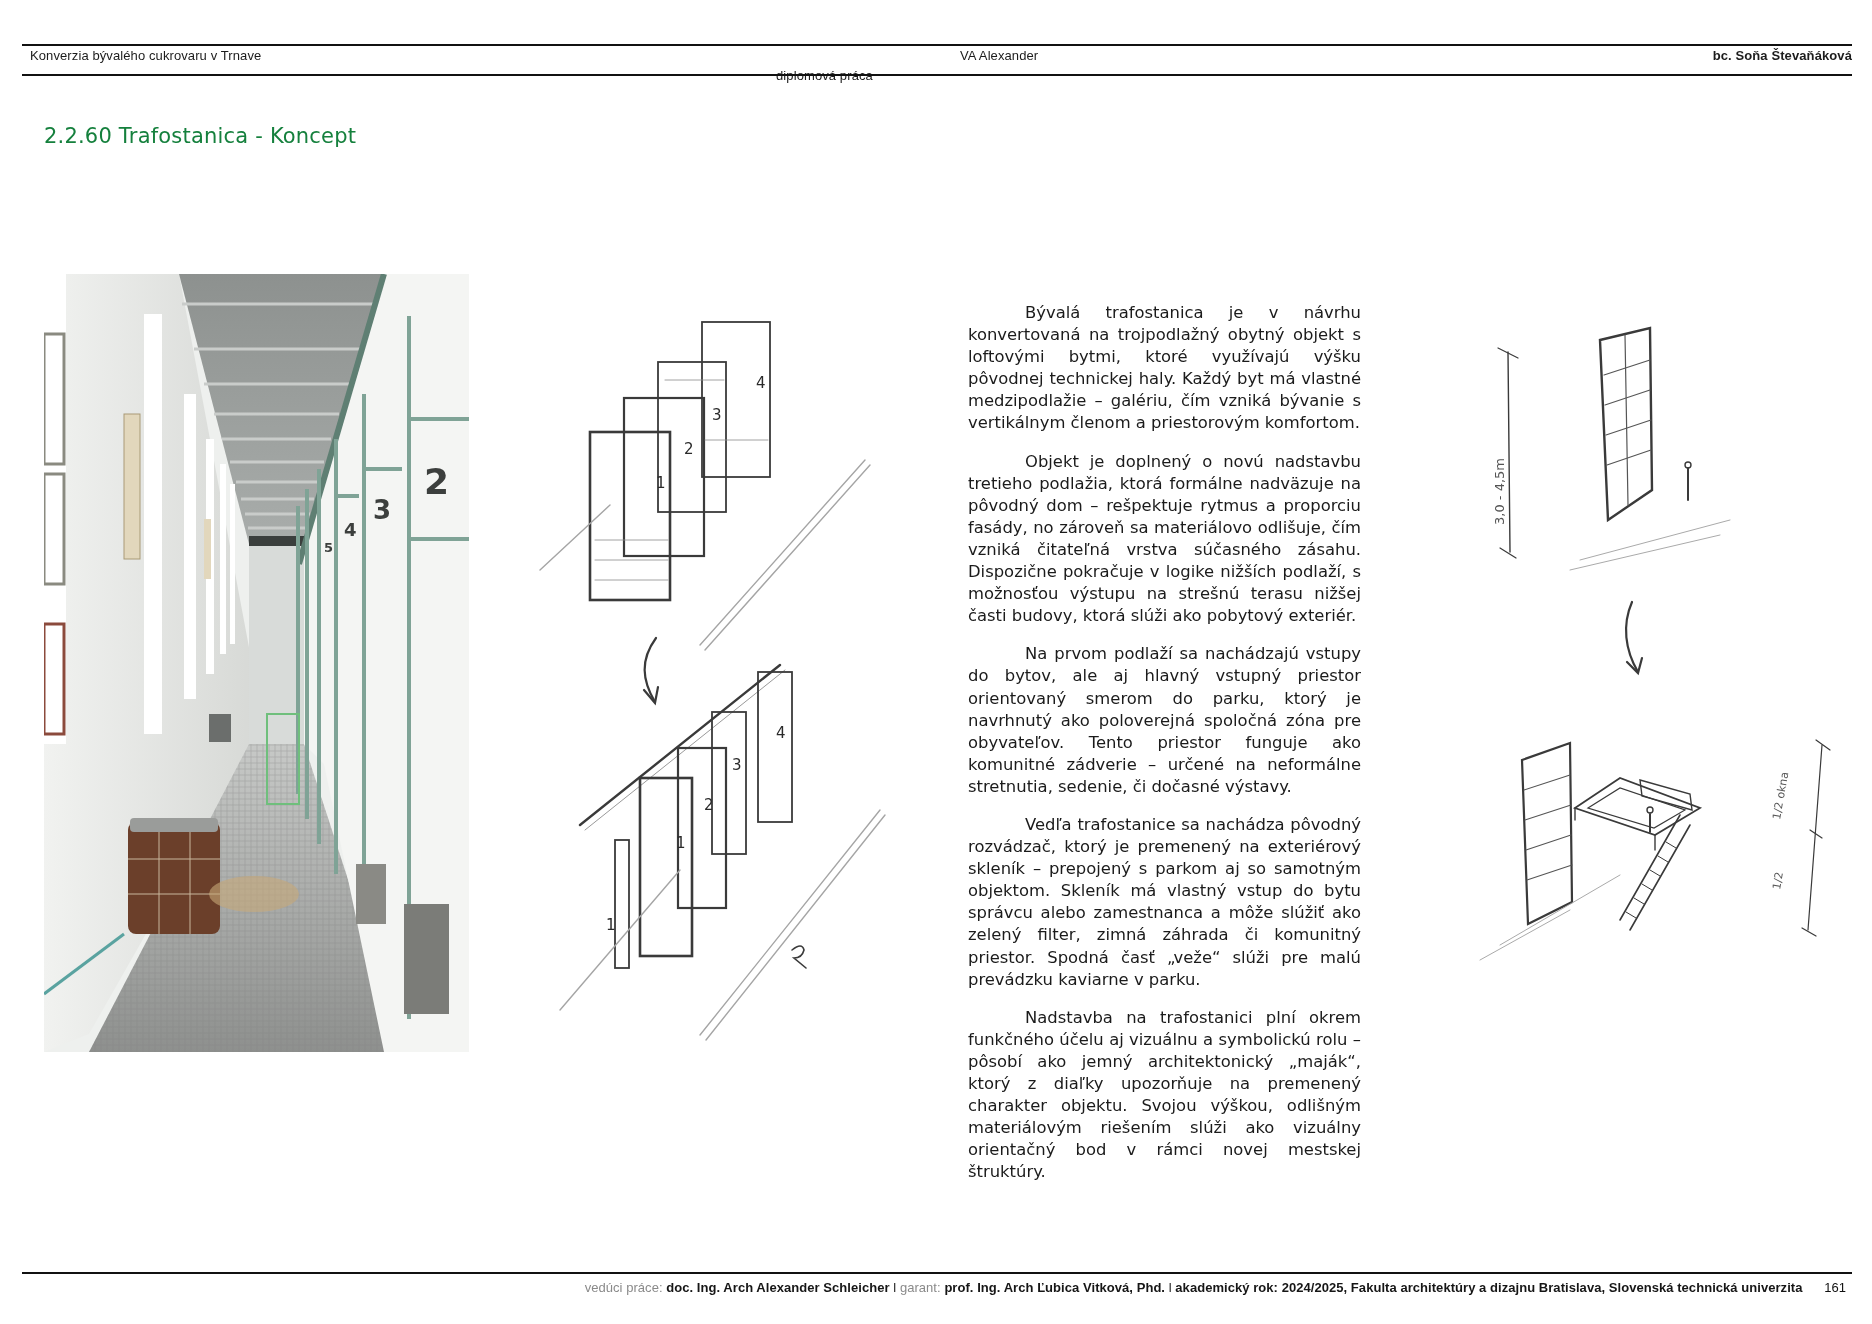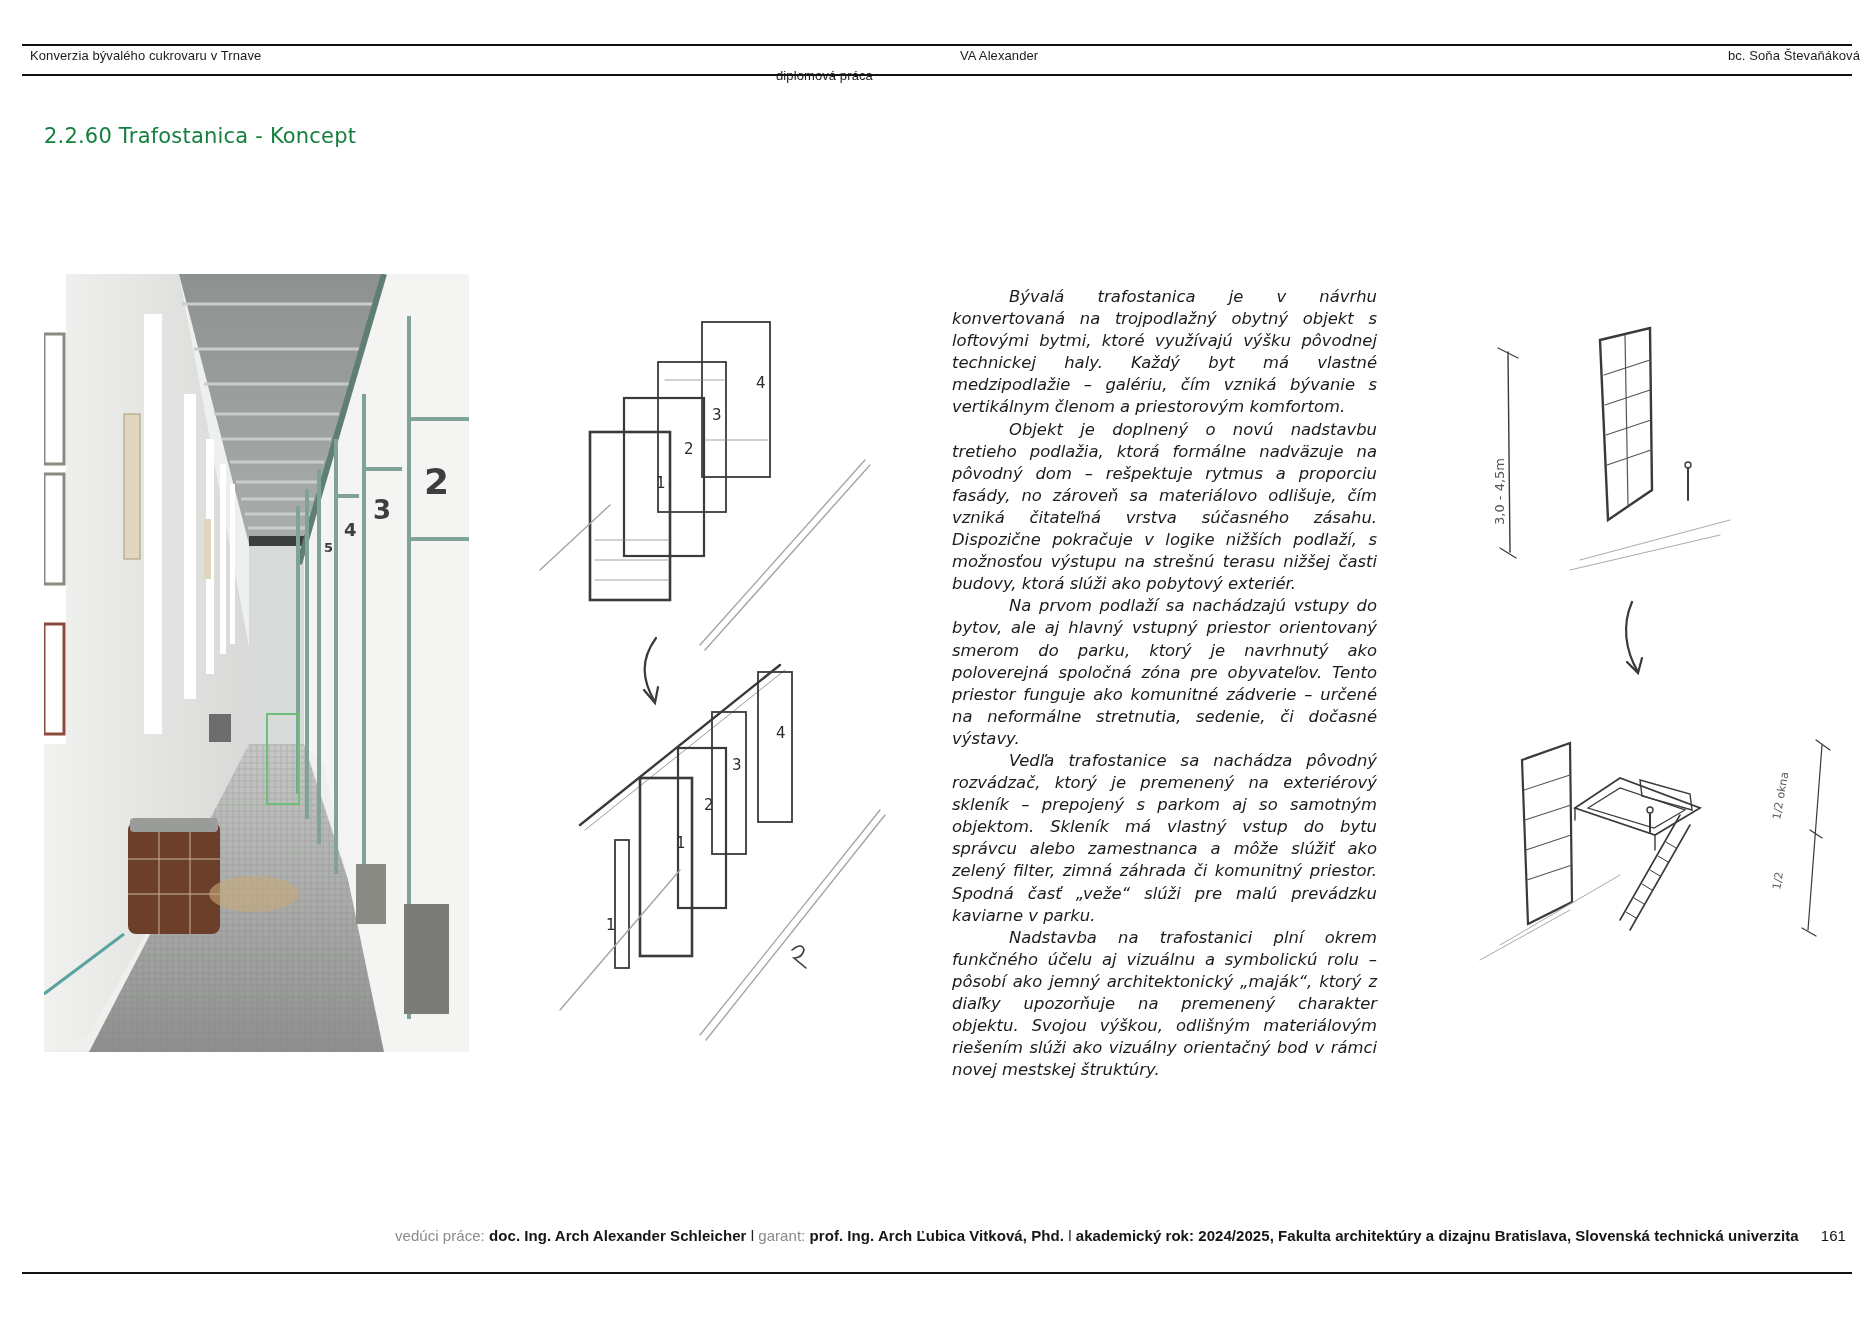--- a/index.html
+++ b/index.html
@@ -7,21 +7,21 @@
     width: 1872px; height: 1324px; position: relative; overflow: hidden;
     font-family: "DejaVu Sans", sans-serif; color: #1a1a1a;
   }
   .hdr-rule { position: absolute; left: 22px; width: 1830px; height: 0; }
   .hdr-rule.top { top: 44px; border-top: 2px solid #111; }
   .hdr-rule.bot { top: 74px; border-top: 2px solid #111; }
   .hdr { position: absolute; top: 48px; font-size: 13px; font-family: "Liberation Sans", sans-serif; color: #1c1c1c; letter-spacing: 0.1px; }
   .hdr.l { left: 30px; }
   .hdr.c1 { left: 776px; margin-top: 20px; }
   .hdr.c2 { left: 960px; }
-  .hdr.r { right: 12px; }
+  .hdr.r { right: 20px; font-weight: bold; }
 
   .section-title {
     position: absolute; left: 44px; top: 124px;
     font-family: "DejaVu Sans", sans-serif; font-size: 21px; font-weight: 500; color: #15803d;
     letter-spacing: 0.2px;
   }
 
   
   .photo {
     position: absolute; left: 44px; top: 274px; width: 425px; height: 778px;
@@ -32,27 +32,27 @@
   
   .sketch { position: absolute; }
   .sketch svg { display: block; overflow: visible; }
 
   
   .body-text {
     position: absolute; left: 952px; top: 286px; width: 425px;
     font-family: "DejaVu Sans", sans-serif; font-size: 16.4px; line-height: 22.1px;
     color: #1b1b1b; text-align: justify; hyphens: manual;
   }
-  .body-text p { margin: 0; text-indent: 57px; font-style: italic; }
+  .body-text p { margin: 16px; text-indent: 57px; }
 
   
   .ftr-rule { position: absolute; left: 22px; top: 1272px; width: 1830px; border-top: 2px solid #111; }
   .ftr {
-    position: absolute; top: 1227px; right: 26px; font-family: "Liberation Sans", sans-serif;
-    font-size: 15px; color: #111; white-space: nowrap; letter-spacing: 0.05px;
+    position: absolute; top: 1280px; right: 26px; font-family: "Liberation Sans", sans-serif;
+    font-size: 13px; color: #111; white-space: nowrap; letter-spacing: 0.05px;
   }
   .ftr .lbl { color: #8a8a8a; }
   .ftr .val { font-weight: bold; color: #161616; }
   .ftr .sep { color: #222; }
   .ftr .pg { margin-left: 18px; font-weight: normal; }
 </style>
 </head>
 <body>
 
 <div class="hdr-rule top"></div>

